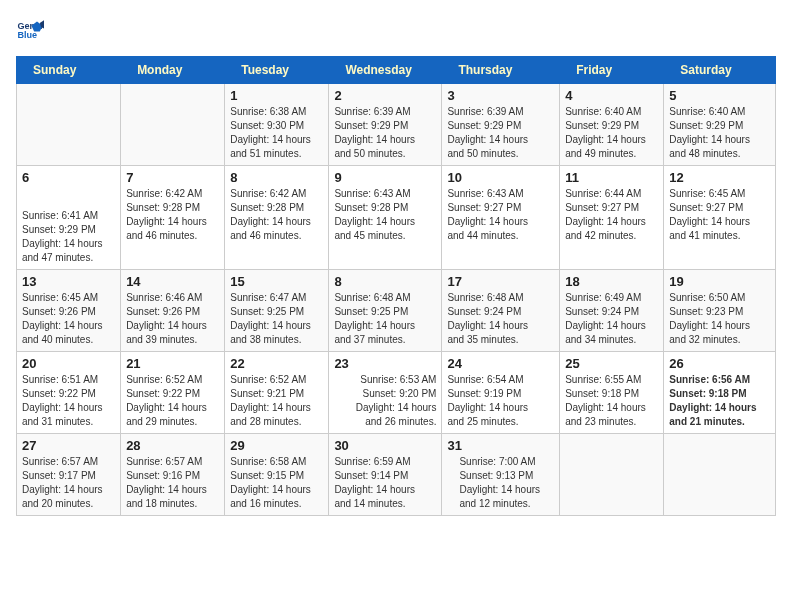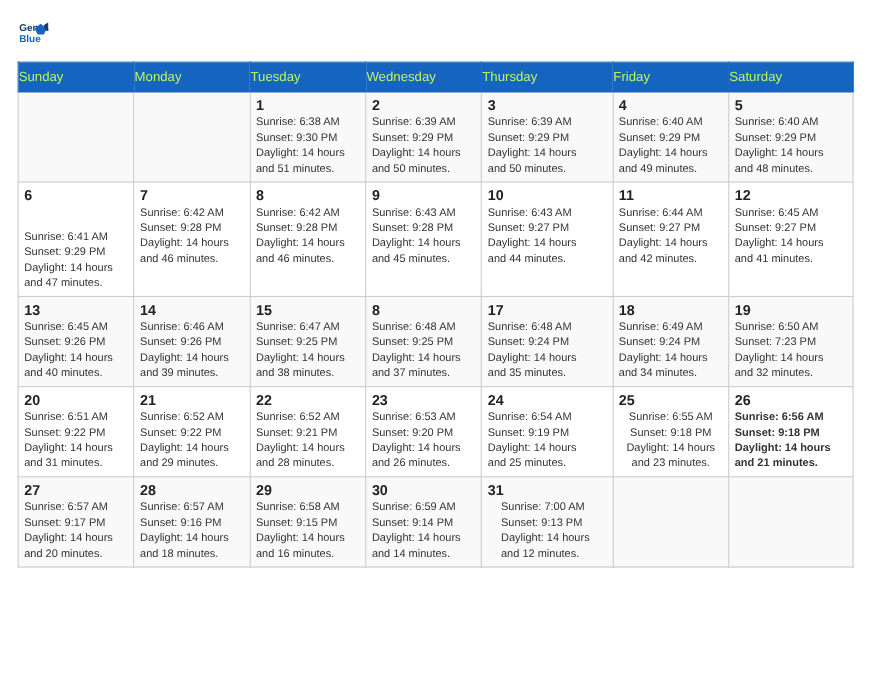--- a/index.html
+++ b/index.html
@@ -37,25 +37,25 @@
       font-size: 14px;
       color: #333;
     }
     table {
       width: 100%;
       border-collapse: collapse;
       font-size: 11px;
     }
     thead tr th {
       background-color: #1565c0;
-      color: #bef264;
-      padding: 6px 0;
+      color: #fef9c3;
+      padding: 6px 16px;
       text-align: left;
       font-size: 12px;
-      font-weight: normal;
+      font-weight: bold;
       border: 1px solid #1565c0;
     }
     tbody tr td {
       border: 1px solid #ccc;
       padding: 4px 5px;
       vertical-align: top;
       min-height: 70px;
       height: 80px;
       color: #222;
       background: #fff;
@@ -238,21 +238,21 @@
         <td>
           <span class="day-number">18</span>
           <div class="day-info" style="white-space: pre-line;">Sunrise: 6:49 AM
 Sunset: 9:24 PM
 Daylight: 14 hours
 and 34 minutes.</div>
         </td>
         <td>
           <span class="day-number">19</span>
           <div class="day-info" style="white-space: pre-line;">Sunrise: 6:50 AM
-Sunset: 7:23 PM
+Sunset: 9:23 PM
 Daylight: 14 hours
 and 32 minutes.</div>
         </td>
       </tr>
       <tr>
         <td>
           <span class="day-number">20</span>
           <div class="day-info" style="white-space: pre-line;">Sunrise: 6:51 AM
 Sunset: 9:22 PM
 Daylight: 14 hours
@@ -267,35 +267,35 @@
         </td>
         <td>
           <span class="day-number">22</span>
           <div class="day-info" style="white-space: pre-line;">Sunrise: 6:52 AM
 Sunset: 9:21 PM
 Daylight: 14 hours
 and 28 minutes.</div>
         </td>
         <td>
           <span class="day-number">23</span>
-          <div class="day-info" style="white-space: pre-line;">Sunrise: 6:53 AM
+          <div class="day-info" style="white-space: pre-line; text-align: right;">Sunrise: 6:53 AM
 Sunset: 9:20 PM
 Daylight: 14 hours
 and 26 minutes.</div>
         </td>
         <td>
           <span class="day-number">24</span>
           <div class="day-info" style="white-space: pre-line;">Sunrise: 6:54 AM
 Sunset: 9:19 PM
 Daylight: 14 hours
 and 25 minutes.</div>
         </td>
         <td>
           <span class="day-number">25</span>
-          <div class="day-info" style="white-space: pre-line; text-align: center;">Sunrise: 6:55 AM
+          <div class="day-info" style="white-space: pre-line;">Sunrise: 6:55 AM
 Sunset: 9:18 PM
 Daylight: 14 hours
 and 23 minutes.</div>
         </td>
         <td>
           <span class="day-number">26</span>
           <div class="day-info" style="white-space: pre-line; font-weight: bold;">Sunrise: 6:56 AM
 Sunset: 9:18 PM
 Daylight: 14 hours
 and 21 minutes.</div>

